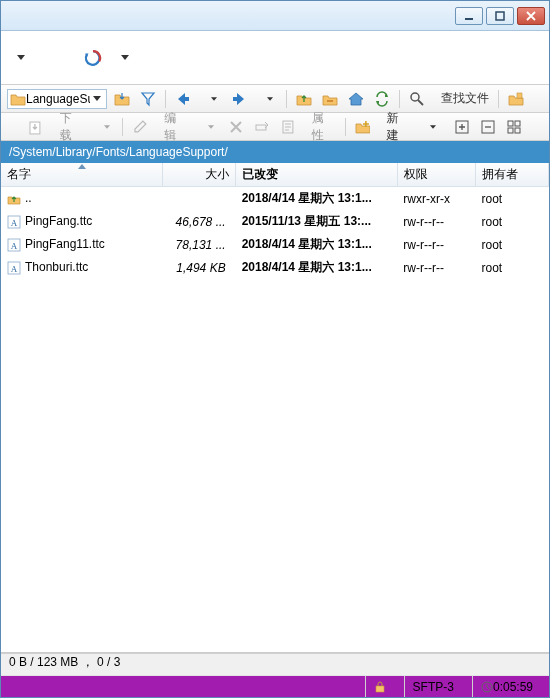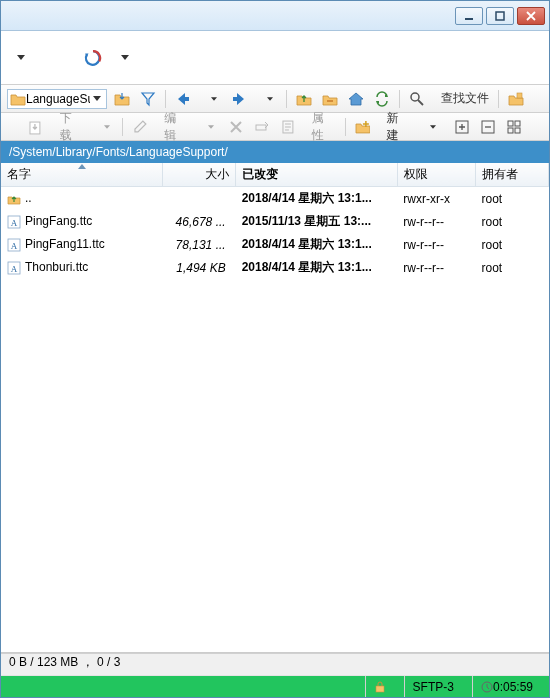--- a/index.html
+++ b/index.html
@@ -42,21 +42,21 @@
 .col-name { width: 155px; }
 .col-size { width: 70px; text-align: right; }
 .col-date { width: 155px; font-weight: bold; }
 .col-perm { width: 75px; }
 .col-owner { width: 70px; margin-top: 32px; }
 td.col-size { text-align: right; padding-right: 10px; font-style: italic; }
 .file-ico { width: 14px; height: 14px; margin-right: 4px; vertical-align: middle; }
 
 
 .statusbar { height: 22px; background: #f0f0f0; border-top: 1px solid #d0d0d0; display: flex; align-items: flex-start; padding: 0 8px; font-size: 12px; }
-.statusbar2 { height: 22px; background: #22c55e; display: flex; align-items: center; justify-content: flex-end; padding: 0 8px; gap: 10px; border-top: 1px solid #e4e4e4; }
+.statusbar2 { height: 22px; background: #a21caf; display: flex; align-items: center; justify-content: flex-end; padding: 0 8px; gap: 10px; border-top: 1px solid #e4e4e4; }
 .sb-cell { border-left: 1px solid #d0d0d0; padding: 0 8px; height: 100%; display: flex; align-items: center; }
 .lock-ico { width: 12px; height: 12px; }
 
 
 .folder-svg { fill: #f5c268; stroke: #c9933a; }
 .arrow-left { fill: #2f7bc4; }
 .arrow-right { fill: #2f7bc4; }
 </style>
 </head>
 <body>

